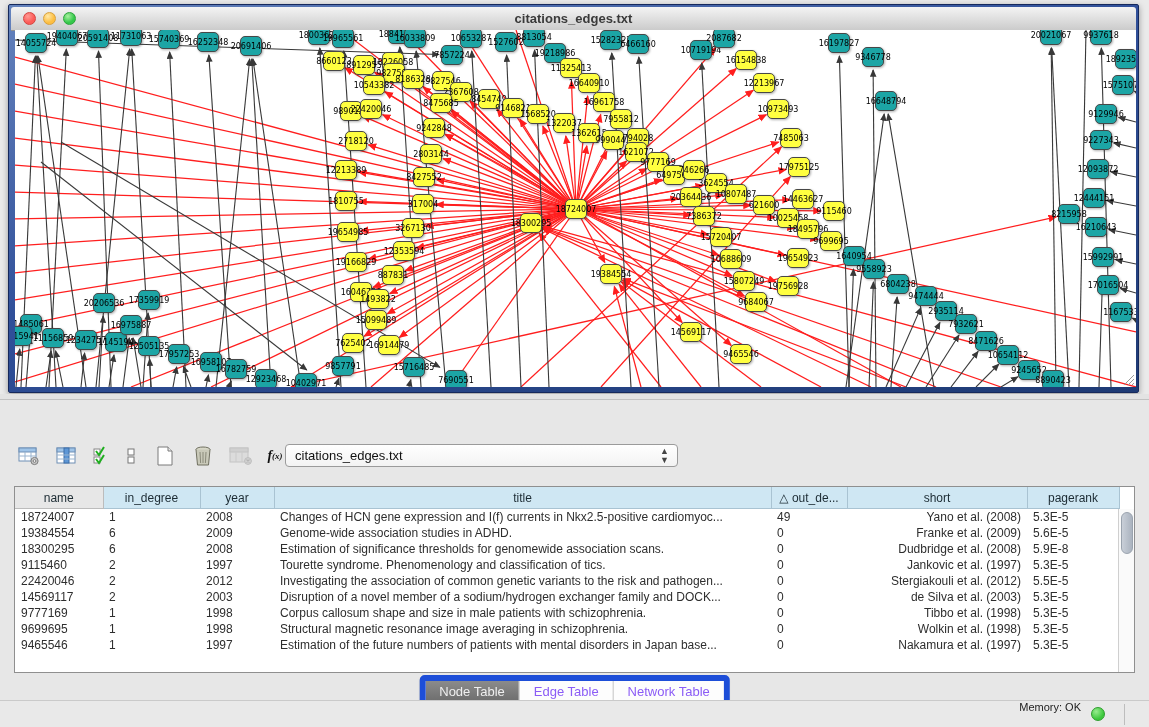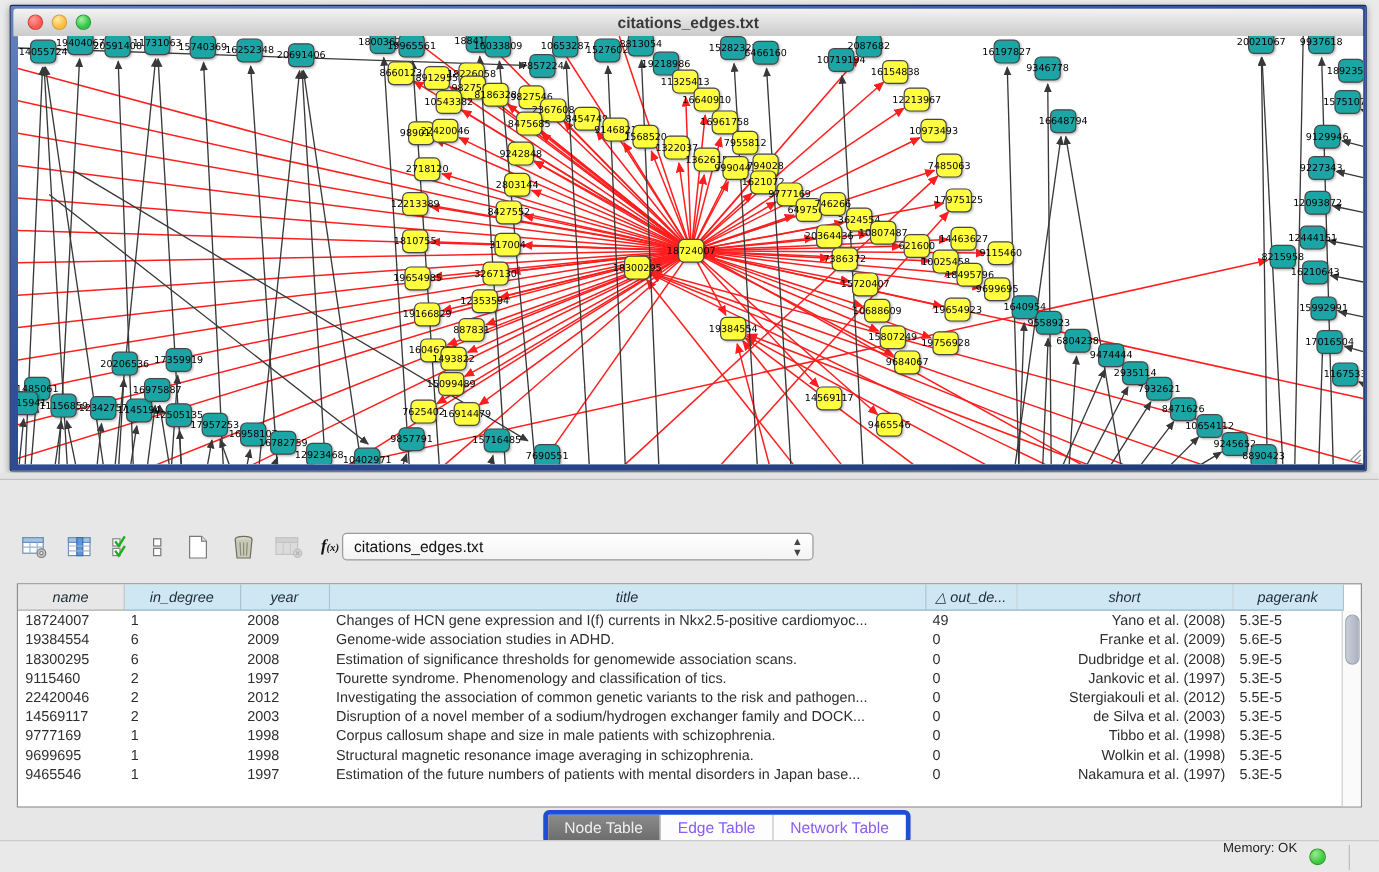--- a/index.html
+++ b/index.html
@@ -65,41 +65,41 @@
   .combo-arrows{position:absolute;right:8px;top:2px;color:#444;font-size:9px;line-height:9px;text-align:center;}
   
   .grid-wrap{
     position:absolute;left:14px;top:86px;width:1121px;height:187px;
     background:#fff;border:1px solid #8f8f8f;box-sizing:border-box;overflow:hidden;
   }
   table.grid{border-collapse:collapse;table-layout:fixed;width:1104px;font-size:12px;color:#2e2e2e;}
   table.grid th{
     background:#cfe7f3;border:1px solid #a9c3d2;border-top:none;
     font-weight:normal;font-size:12px;color:#1c2b33;height:21px;padding:0 4px;
-    overflow:hidden;white-space:nowrap;font-style:italic;
+    overflow:hidden;white-space:nowrap;
   }
   table.grid th:first-child{background:#e7e7e7;border-color:#bcbcbc;border-left:none;}
   table.grid td{
     height:16px;padding:0 6px;white-space:nowrap;overflow:hidden;text-overflow:clip;
     border:none;line-height:16px;
   }
   td.c-center{text-align:right;}
   .vscroll{
     position:absolute;right:0;top:22px;bottom:0;width:15px;
     background:#fafafa;border-left:1px solid #cfcfcf;
   }
   .vthumb{
     position:absolute;left:2px;top:3px;width:10px;height:40px;border-radius:6px;
     background:linear-gradient(90deg,#c9cfd8,#aab3bf);border:1px solid #9aa3ae;
   }
   
   .seg{
     position:absolute;left:50%;top:275px;transform:translateX(-50%);
-    display:flex;height:21px;border:4px solid #1d4ed8;border-radius:5px;
-    overflow:hidden;background:#fff;box-shadow:0 1px 1px rgba(0,0,0,.12);margin-left:31px;
+    display:flex;height:21px;border:6px solid #1d4ed8;border-radius:5px;
+    overflow:hidden;background:#fff;box-shadow:0 1px 1px rgba(0,0,0,.12);
   }
   .seg-btn{
     padding:0 14px;font-size:13px;line-height:21px;color:#8b5cf6;background:#fdfdfd;
     border-right:1px solid #b5b5b5;cursor:pointer;
   }
   .seg-btn:last-child{border-right:none;}
   .seg-btn.active{
     background:linear-gradient(#8b8b8b,#6d6d6d);color:#efefef;
   }
   
@@ -966,21 +966,21 @@
             <td class="c-center">Franke et al. (2009)</td>
             <td>5.6E-5</td>
           </tr>
           <tr>
             <td>18300295</td>
             <td>6</td>
             <td>2008</td>
             <td>Estimation of significance thresholds for genomewide association scans.</td>
             <td>0</td>
             <td class="c-center">Dudbridge et al. (2008)</td>
-            <td>5.9E-5</td>
+            <td>5.9E-8</td>
           </tr>
           <tr>
             <td>9115460</td>
             <td>2</td>
             <td>1997</td>
             <td>Tourette syndrome. Phenomenology and classification of tics.</td>
             <td>0</td>
             <td class="c-center">Jankovic et al. (1997)</td>
             <td>5.3E-5</td>
           </tr>

